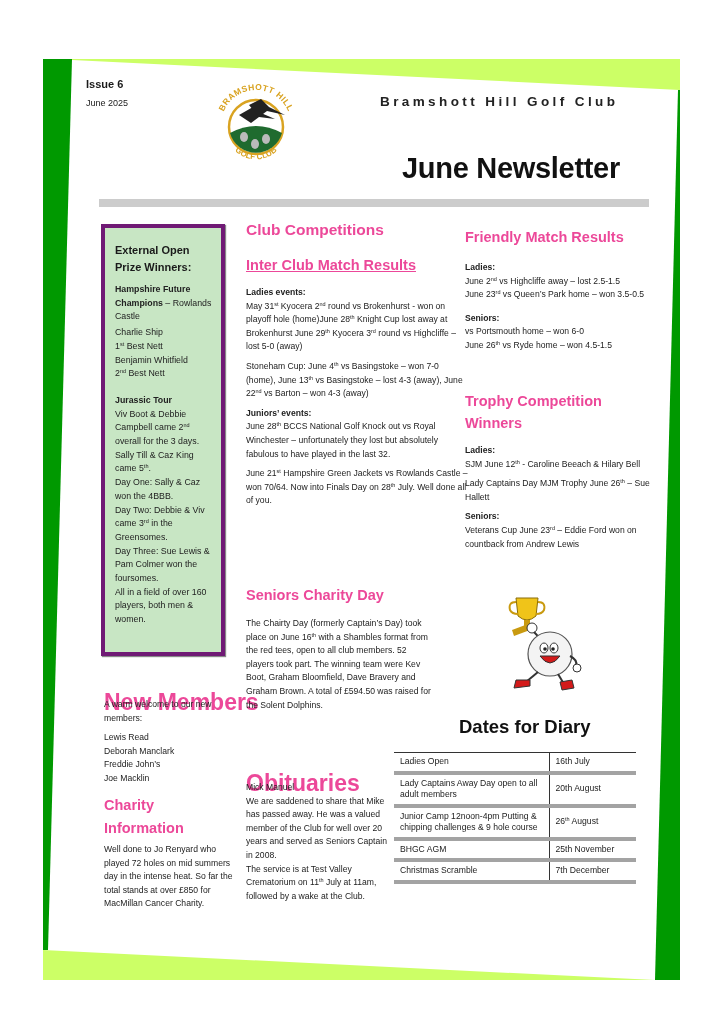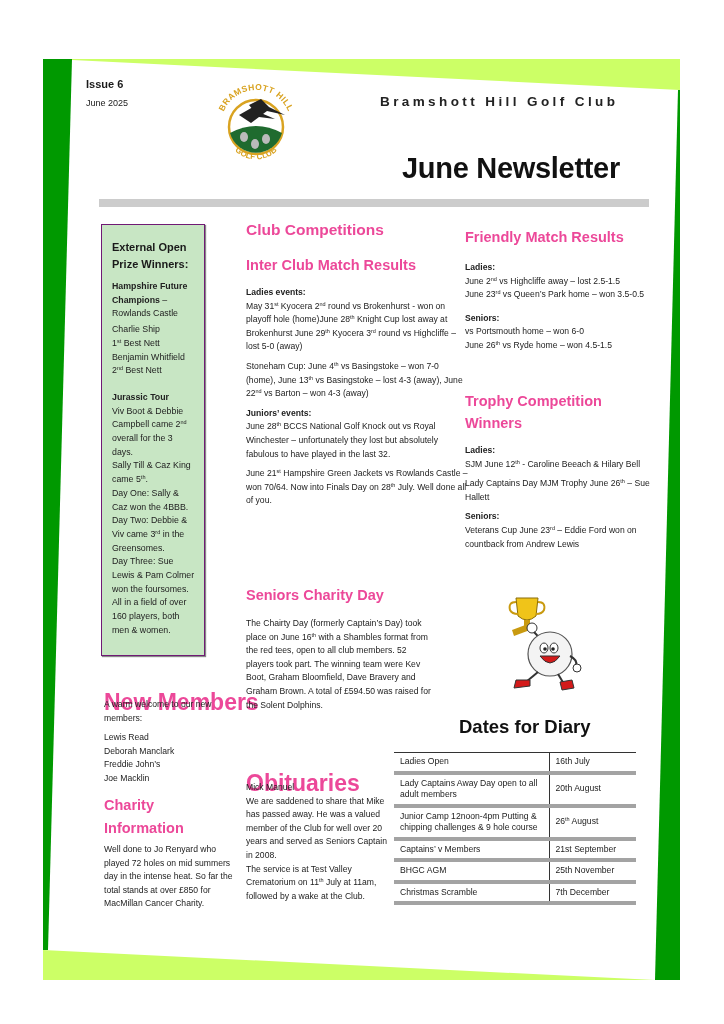--- a/index.html
+++ b/index.html
@@ -11,21 +11,21 @@
   .t p { margin-bottom: 6px; }
   .b { font-weight: bold; }
   sup { font-size: 5.5px; vertical-align: 3px; line-height: 0; }
   .h-green { color: #ec4899; font-weight: bold; }
   .issue { left: 86px; top: 78px; font-size: 11px; font-weight: bold; }
   .date { left: 86px; top: 98px; font-size: 9px; }
   .logo { left: 213px; top: 75px; width: 86px; height: 100px; }
   .club { left: 380px; top: 94px; font-size: 13.5px; font-weight: bold; letter-spacing: 3.4px; color: #222; }
   .title { left: 402px; top: 137px; font-size: 29px; font-weight: bold; color: #111; letter-spacing: -0.3px; margin-top: 15px; }
   .rule { left: 99px; top: 199px; width: 550px; height: 8px; background: #cccccc; }
-  .sidebox { left: 101px; top: 224px; width: 104px; height: 432px; background: #c8e6c4; border: 1px solid #701a75; box-shadow: 1px 1px 1px #888; padding: 14px 9px 8px 10px; }
+  .sidebox { left: 101px; top: 224px; width: 124px; height: 432px; background: #c8e6c4; border: 4px solid #701a75; box-shadow: 1px 1px 1px #888; padding: 14px 9px 8px 10px; }
   .sidebox .head { font-size: 11px; font-weight: bold; line-height: 17px; margin-bottom: 7px; color: #1a1a1a; }
   .sidebox .t { font-size: 8.8px; line-height: 13.7px; }
   .h-big { font-size: 23px; margin-top: 20px; }
   .h-mid { font-size: 14.5px; }
   table.diary { border-collapse: collapse; width: 242px; font-size: 8.6px; color: #222; }
   table.diary td { border-top: 1px solid #333; border-bottom: 4px solid #a3a3a3; padding: 3px 6px; line-height: 11.5px; vertical-align: middle; }
   table.diary td.c1 { width: 155px; border-right: 1px solid #333; }
   .dates-h { left: 459px; top: 716px; font-size: 18.5px; font-weight: bold; color: #111; }
 </style>
 </head>
@@ -91,21 +91,21 @@
   <div>Lewis Read</div>
   <div>Deborah Manclark</div>
   <div>Freddie John’s</div>
   <div>Joe Macklin</div>
 </div>
 
 <div class="abs h-green h-mid" style="left:104px; top:794px; width:110px; line-height:23px;">Charity Information</div>
 <div class="abs t" style="left:104px; top:843px; width:135px;">Well done to Jo Renyard who played 72 holes on mid summers day in the intense heat. So far the total stands at over £850 for MacMillan Cancer Charity.</div>
 
 <div class="abs h-green" style="left:246px; top:221px; font-size:15.5px;">Club Competitions</div>
-<div class="abs h-green h-mid" style="left:246px; top:257px;">Inter Club Match Results</div>
+<div class="abs h-green h-mid" style="left:246px; top:257px;text-decoration:underline;">Inter Club Match Results</div>
 
 <div class="abs t" style="left:246px; top:286px; width:222px;">
   <div class="b">Ladies events:</div>
   <p>
     <span>May 31</span><sup>st</sup><span> Kyocera 2</span><sup>nd</sup><span> round vs Brokenhurst - won on playoff hole (home)June 28</span><sup>th</sup><span> Knight Cup lost away at Brokenhurst June 29</span><sup>th</sup><span> Kyocera 3</span><sup>rd</sup><span> round vs Highcliffe – lost 5-0 (away)</span>
   </p>
   <p>
     <span>Stoneham Cup: June 4</span><sup>th</sup><span> vs Basingstoke – won 7-0 (home), June 13</span><sup>th</sup><span> vs Basingstoke – lost 4-3 (away), June 22</span><sup>nd</sup><span> vs Barton – won 4-3 (away)</span>
   </p>
   <div class="b">Juniors’ events:</div>
@@ -180,24 +180,20 @@
     </tr>
     <tr>
       <td class="c1">Lady Captains Away Day open to all adult members</td>
       <td>20th August</td>
     </tr>
     <tr>
       <td class="c1">Junior Camp 12noon-4pm Putting &amp; chipping challenges &amp; 9 hole course</td>
       <td><span>26</span><sup>th</sup><span> August</span></td>
     </tr>
     <tr>
-      <td class="c1">Captains’ v Members</td>
-      <td>21st September</td>
-    </tr>
-    <tr>
       <td class="c1">BHGC AGM</td>
       <td>25th November</td>
     </tr>
     <tr>
       <td class="c1">Christmas Scramble</td>
       <td>7th December</td>
     </tr>
   </tbody>
     </table>
 </div>

